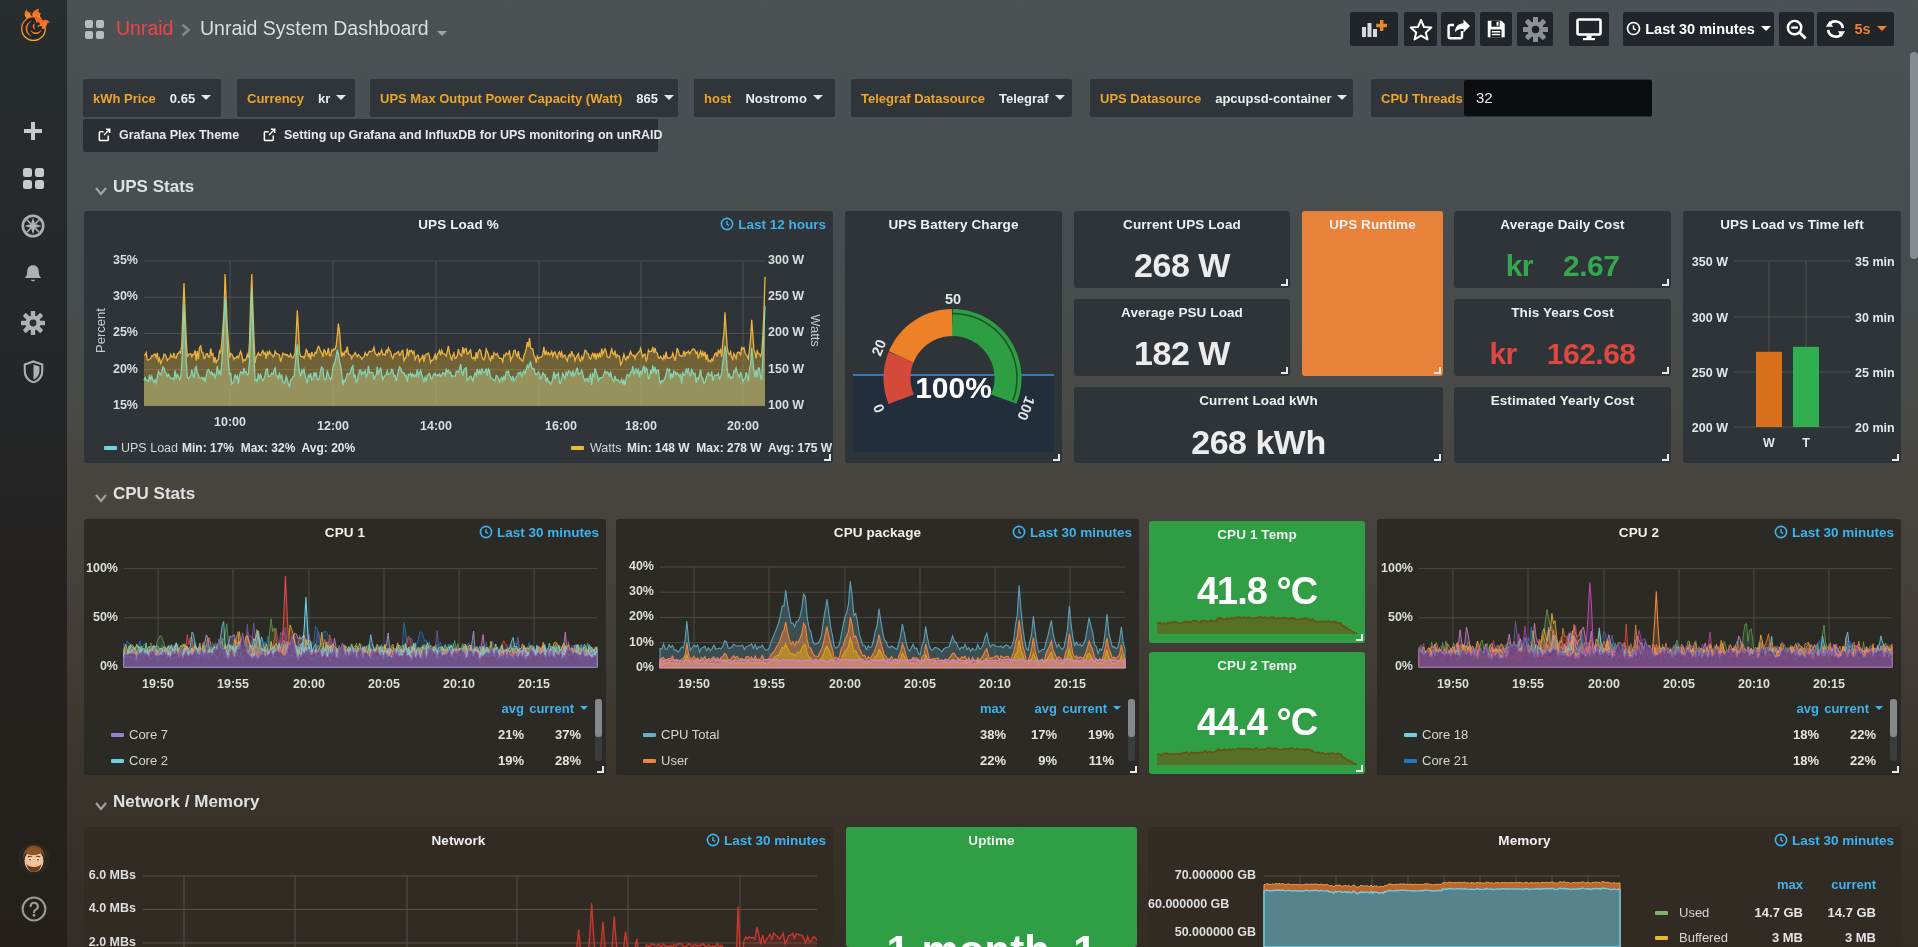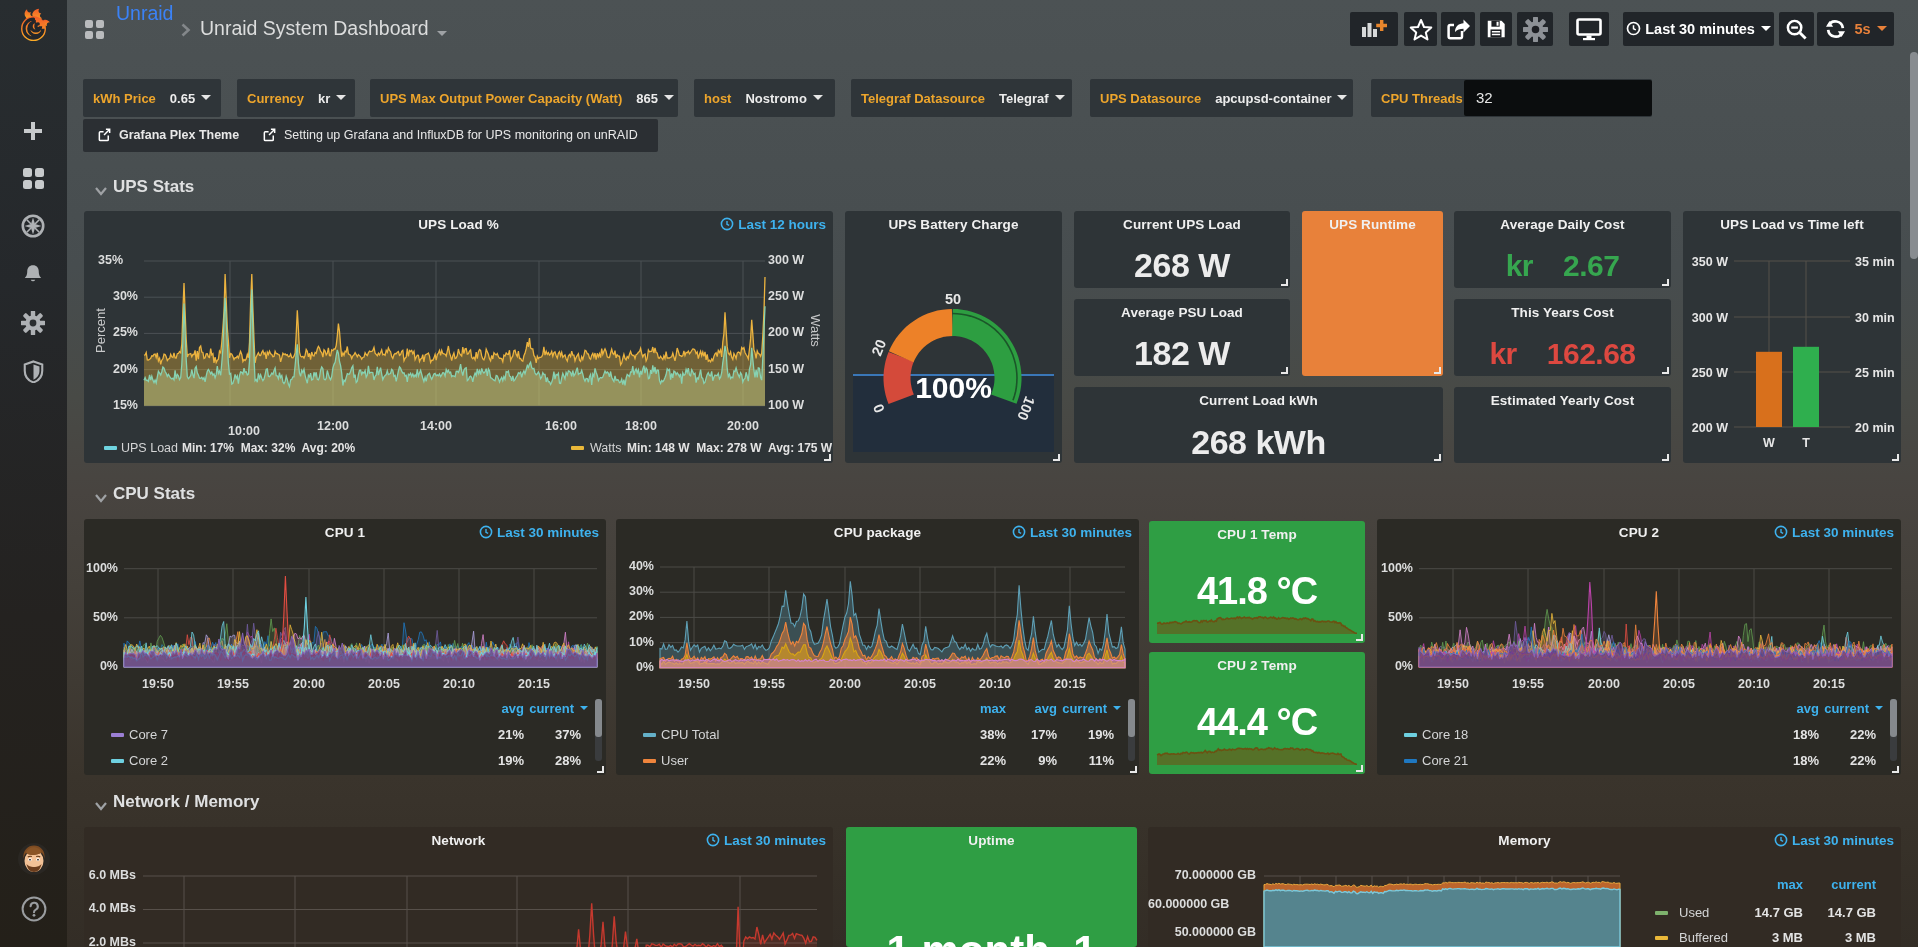--- a/index.html
+++ b/index.html
@@ -95,21 +95,21 @@
 <circle cx="13" cy="19.3" r="1.4" fill="#9a9da0"></circle>
     </svg></div>
 <div style="position:absolute;left:85px;top:20px"><svg width="19" height="19" viewBox="0 0 19 19">
       <g fill="#b9bbbd">
 <rect x="0" y="0" width="8.0" height="8.0" rx="2"></rect>
         <rect x="11.0" y="0" width="8.0" height="8.0" rx="2"></rect>
 <rect x="0" y="11.0" width="8.0" height="8.0" rx="2"></rect>
         <rect x="11.0" y="11.0" width="8.0" height="8.0" rx="2"></rect>
       </g>
     </svg></div>
-<div style="position:absolute;left:116px;top:2px;font-size:19.5px;color:#3b82f6">Unraid</div>
+<div style="position:absolute;left:116px;top:17px;font-size:19.5px;color:#ef4444">Unraid</div>
 <div style="position:absolute;left:180px;top:21px"><svg width="11" height="14" viewBox="0 0 10 14" style="vertical-align:-2px">
       <path d="M2 1.5 L8 7 L2 12.5" stroke="#83878a" stroke-width="2.6" fill="none"></path>
     </svg></div>
 <div style="position:absolute;left:200px;top:17px;font-size:19.5px;color:#dcdddd">Unraid System Dashboard</div>
 <div style="position:absolute;left:431px;top:24px"><span style="display:inline-block;vertical-align:2px;margin-left:6px;width:0;height:0;border-left:5px solid transparent;border-right:5px solid transparent;border-top:5px solid #9fa2a5"></span></div>
 <div class="btn" style="left:1350px;top:12px;width:48px;height:34px">
     <svg width="26" height="22" viewBox="0 0 26 22">
 <g fill="#d7d9da">
         <rect x="1" y="9" width="4" height="10"></rect>
         <rect x="6.5" y="5" width="4" height="14"></rect>
@@ -204,21 +204,21 @@
       </g>
     </svg></div>
 <div style="position:absolute;left:119px;top:128px;font-size:12.5px;font-weight:700;color:#e8e8e8">Grafana Plex Theme</div>
 <div style="position:absolute;left:262px;top:127px"><svg width="15" height="15" viewBox="0 0 16 16">
       <g stroke="#fff" stroke-width="1.6" fill="none">
 <path d="M12 9 V13.5 a1 1 0 0 1 -1 1 H3.5 a1 1 0 0 1 -1 -1 V6 a1 1 0 0 1 1 -1 H7"></path>
 <path d="M9.5 2.5 H13.5 V6.5"></path>
         <path d="M13 3 L7.5 8.5"></path>
       </g>
     </svg></div>
-<div style="position:absolute;left:284px;top:128px;font-size:12.5px;font-weight:400;color:#e8e8e8">Setting up Grafana and InfluxDB for UPS monitoring on unRAID</div>
+<div style="position:absolute;left:284px;top:128px;font-size:12.5px;font-weight:700;color:#e8e8e8">Setting up Grafana and InfluxDB for UPS monitoring on unRAID</div>
 <div style="position:absolute;left:94px;top:183px"><svg width="14" height="12" viewBox="0 0 14 10" style="vertical-align:0px">
       <path d="M2 2 L7 8 L12 2" stroke="#9fa2a5" stroke-width="2.2" fill="none"></path>
     </svg></div>
 <div class="sect" style="left:113px;top:177px">UPS Stats</div>
 <div style="position:absolute;left:94px;top:490px"><svg width="14" height="12" viewBox="0 0 14 10" style="vertical-align:0px">
       <path d="M2 2 L7 8 L12 2" stroke="#9fa2a5" stroke-width="2.2" fill="none"></path>
     </svg></div>
 <div class="sect" style="left:113px;top:484px">CPU Stats</div>
 <div style="position:absolute;left:94px;top:798px"><svg width="14" height="12" viewBox="0 0 14 10" style="vertical-align:0px">
       <path d="M2 2 L7 8 L12 2" stroke="#9fa2a5" stroke-width="2.2" fill="none"></path>
@@ -240,27 +240,27 @@
       <line x1="249" y1="50" x2="249" y2="194.8" stroke="#4b5154" stroke-width="1"></line>
       <line x1="352" y1="50" x2="352" y2="194.8" stroke="#4b5154" stroke-width="1"></line>
       <line x1="455" y1="50" x2="455" y2="194.8" stroke="#4b5154" stroke-width="1"></line>
       <line x1="557" y1="50" x2="557" y2="194.8" stroke="#4b5154" stroke-width="1"></line>
       <line x1="659" y1="50" x2="659" y2="194.8" stroke="#4b5154" stroke-width="1"></line>
 <path d="M60.0 144.2 L61.1 143.9 L62.2 141.5 L63.3 148.9 L64.4 149.1 L65.6 148.2 L66.7 147.3 L67.8 144.8 L68.9 145.2 L70.0 143.3 L71.1 143.0 L72.2 146.5 L73.3 141.9 L74.4 149.9 L75.6 147.2 L76.7 153.3 L77.8 149.2 L78.9 147.8 L80.0 143.1 L81.1 143.6 L82.2 145.7 L83.3 149.5 L84.4 148.0 L85.6 147.6 L86.7 143.3 L87.8 145.9 L88.9 146.5 L90.0 142.0 L91.1 146.9 L92.2 147.0 L93.3 142.7 L94.4 142.5 L95.5 140.6 L96.7 141.9 L97.8 133.0 L98.9 99.2 L100.0 72.0 L101.1 100.2 L102.2 128.0 L103.3 145.9 L104.4 143.5 L105.5 143.0 L106.7 142.5 L107.8 145.8 L108.9 143.5 L110.0 143.5 L111.1 139.3 L112.2 149.6 L113.3 140.2 L114.4 148.1 L115.5 136.5 L116.7 135.0 L117.8 141.0 L118.9 141.5 L120.0 147.5 L121.1 146.9 L122.2 142.9 L123.3 142.7 L124.4 145.8 L125.5 146.4 L126.7 137.6 L127.8 143.8 L128.9 142.7 L130.0 151.8 L131.1 146.1 L132.2 151.5 L133.3 149.4 L134.4 148.1 L135.5 140.0 L136.7 141.8 L137.8 131.0 L138.9 116.7 L140.0 100.7 L141.1 63.0 L142.2 88.8 L143.3 116.5 L144.4 130.3 L145.5 146.9 L146.7 142.5 L147.8 143.1 L148.9 145.5 L150.0 148.5 L151.1 146.6 L152.2 146.7 L153.3 145.2 L154.4 146.9 L155.5 143.5 L156.6 140.4 L157.8 143.6 L158.9 150.6 L160.0 148.6 L161.1 149.6 L162.2 147.9 L163.3 143.4 L164.4 146.7 L165.5 131.3 L166.6 91.7 L167.8 63.0 L168.9 97.4 L170.0 128.1 L171.1 152.0 L172.2 146.1 L173.3 143.8 L174.4 141.7 L175.5 144.3 L176.6 144.5 L177.8 141.3 L178.9 139.6 L180.0 143.2 L181.1 141.8 L182.2 147.9 L183.3 141.1 L184.4 143.4 L185.5 140.1 L186.6 142.8 L187.8 143.5 L188.9 145.7 L190.0 145.5 L191.1 140.3 L192.2 142.6 L193.3 142.7 L194.4 143.6 L195.5 144.0 L196.6 150.8 L197.8 146.6 L198.9 142.2 L200.0 143.6 L201.1 142.8 L202.2 144.2 L203.3 143.7 L204.4 145.7 L205.5 145.5 L206.6 143.0 L207.8 146.7 L208.9 146.9 L210.0 145.1 L211.1 142.0 L212.2 123.8 L213.3 99.4 L214.4 117.8 L215.5 141.1 L216.6 145.2 L217.7 146.0 L218.9 145.3 L220.0 147.1 L221.1 144.2 L222.2 138.5 L223.3 140.3 L224.4 145.8 L225.5 142.3 L226.6 148.6 L227.7 141.0 L228.9 144.8 L230.0 145.0 L231.1 141.4 L232.2 142.4 L233.3 138.0 L234.4 135.3 L235.5 137.0 L236.6 140.4 L237.7 141.5 L238.9 146.2 L240.0 138.8 L241.1 140.0 L242.2 143.9 L243.3 142.3 L244.4 136.8 L245.5 144.6 L246.6 144.8 L247.7 138.9 L248.9 139.7 L250.0 138.0 L251.1 138.0 L252.2 134.5 L253.3 125.1 L254.4 112.5 L255.5 120.3 L256.6 134.6 L257.7 145.8 L258.9 141.8 L260.0 144.3 L261.1 140.3 L262.2 140.9 L263.3 135.5 L264.4 142.9 L265.5 143.6 L266.6 144.2 L267.7 147.6 L268.9 144.8 L270.0 143.8 L271.1 141.6 L272.2 143.5 L273.3 145.7 L274.4 143.5 L275.5 144.6 L276.6 145.8 L277.7 148.1 L278.8 146.5 L280.0 146.1 L281.1 141.7 L282.2 143.6 L283.3 144.6 L284.4 141.9 L285.5 140.1 L286.6 140.6 L287.7 140.4 L288.8 139.5 L290.0 136.4 L291.1 142.1 L292.2 143.4 L293.3 144.7 L294.4 142.1 L295.5 143.9 L296.6 141.6 L297.7 138.9 L298.8 143.8 L300.0 143.2 L301.1 144.3 L302.2 139.3 L303.3 141.3 L304.4 136.8 L305.5 139.4 L306.6 140.7 L307.7 145.6 L308.8 147.4 L310.0 143.7 L311.1 142.5 L312.2 142.7 L313.3 141.2 L314.4 140.5 L315.5 144.4 L316.6 143.6 L317.7 140.3 L318.8 139.3 L320.0 149.7 L321.1 147.2 L322.2 146.1 L323.3 137.7 L324.4 145.5 L325.5 139.5 L326.6 140.5 L327.7 139.4 L328.8 142.6 L330.0 140.4 L331.1 148.7 L332.2 146.3 L333.3 144.2 L334.4 144.4 L335.5 150.6 L336.6 148.0 L337.7 147.5 L338.8 143.7 L339.9 150.9 L341.1 144.2 L342.2 143.3 L343.3 143.0 L344.4 142.1 L345.5 145.1 L346.6 151.5 L347.7 149.2 L348.8 149.4 L349.9 147.1 L351.1 143.4 L352.2 149.0 L353.3 143.6 L354.4 142.0 L355.5 139.4 L356.6 144.3 L357.7 139.4 L358.8 142.5 L359.9 142.8 L361.1 143.2 L362.2 145.0 L363.3 140.2 L364.4 135.0 L365.5 141.9 L366.6 145.1 L367.7 149.6 L368.8 144.7 L369.9 141.9 L371.1 147.5 L372.2 147.0 L373.3 144.5 L374.4 138.0 L375.5 142.3 L376.6 143.8 L377.7 145.0 L378.8 136.2 L379.9 142.7 L381.1 137.8 L382.2 137.5 L383.3 143.1 L384.4 142.8 L385.5 140.2 L386.6 138.9 L387.7 146.5 L388.8 147.8 L389.9 146.2 L391.1 148.8 L392.2 141.0 L393.3 147.6 L394.4 140.9 L395.5 138.6 L396.6 139.4 L397.7 144.9 L398.8 147.9 L399.9 148.8 L401.1 145.6 L402.2 138.1 L403.3 140.7 L404.4 143.2 L405.5 147.8 L406.6 149.9 L407.7 144.4 L408.8 148.0 L409.9 141.7 L411.0 143.0 L412.2 143.9 L413.3 142.6 L414.4 145.6 L415.5 147.3 L416.6 147.1 L417.7 147.7 L418.8 150.7 L419.9 144.1 L421.0 145.0 L422.2 142.0 L423.3 143.1 L424.4 143.4 L425.5 139.2 L426.6 149.4 L427.7 146.8 L428.8 144.9 L429.9 139.6 L431.0 139.1 L432.2 143.6 L433.3 145.6 L434.4 140.2 L435.5 147.5 L436.6 147.4 L437.7 149.6 L438.8 150.3 L439.9 144.8 L441.0 142.3 L442.2 137.7 L443.3 131.2 L444.4 135.9 L445.5 127.0 L446.6 136.9 L447.7 137.8 L448.8 137.8 L449.9 144.4 L451.0 146.1 L452.2 151.8 L453.3 145.2 L454.4 147.5 L455.5 146.3 L456.6 146.3 L457.7 145.7 L458.8 143.2 L459.9 135.9 L461.0 144.1 L462.2 140.3 L463.3 143.4 L464.4 141.7 L465.5 144.1 L466.6 142.9 L467.7 140.4 L468.8 145.3 L469.9 141.7 L471.0 140.9 L472.1 144.4 L473.3 147.0 L474.4 142.3 L475.5 140.8 L476.6 144.9 L477.7 141.3 L478.8 146.3 L479.9 145.0 L481.0 143.9 L482.1 147.7 L483.3 150.0 L484.4 144.9 L485.5 143.4 L486.6 145.6 L487.7 140.1 L488.8 144.1 L489.9 144.2 L491.0 149.9 L492.1 146.6 L493.3 144.4 L494.4 142.7 L495.5 149.1 L496.6 150.4 L497.7 145.7 L498.8 148.4 L499.9 144.3 L501.0 139.3 L502.1 140.0 L503.3 142.7 L504.4 143.1 L505.5 147.2 L506.6 148.2 L507.7 144.2 L508.8 142.3 L509.9 146.1 L511.0 142.0 L512.1 148.7 L513.3 142.3 L514.4 145.7 L515.5 142.7 L516.6 146.7 L517.7 137.7 L518.8 143.3 L519.9 140.2 L521.0 137.8 L522.1 140.5 L523.3 145.8 L524.4 146.5 L525.5 146.6 L526.6 142.0 L527.7 138.2 L528.8 142.3 L529.9 143.4 L531.0 139.7 L532.1 146.8 L533.2 143.8 L534.4 145.1 L535.5 145.1 L536.6 153.8 L537.7 152.1 L538.8 147.3 L539.9 143.3 L541.0 147.4 L542.1 148.8 L543.2 145.5 L544.4 147.0 L545.5 143.2 L546.6 140.4 L547.7 143.6 L548.8 144.6 L549.9 144.3 L551.0 147.5 L552.1 143.6 L553.2 143.1 L554.4 141.3 L555.5 140.6 L556.6 137.2 L557.7 142.5 L558.8 145.9 L559.9 143.6 L561.0 143.0 L562.1 150.0 L563.2 147.4 L564.4 139.0 L565.5 140.8 L566.6 140.4 L567.7 140.3 L568.8 136.0 L569.9 142.0 L571.0 136.8 L572.1 141.5 L573.2 141.9 L574.4 146.9 L575.5 147.3 L576.6 145.2 L577.7 147.0 L578.8 148.6 L579.9 144.8 L581.0 147.6 L582.1 140.5 L583.2 147.0 L584.4 146.9 L585.5 147.0 L586.6 146.3 L587.7 145.7 L588.8 142.0 L589.9 146.0 L591.0 149.9 L592.1 144.3 L593.2 137.0 L594.3 140.2 L595.5 144.4 L596.6 144.6 L597.7 145.4 L598.8 144.7 L599.9 140.0 L601.0 144.5 L602.1 141.4 L603.2 141.8 L604.3 140.1 L605.5 142.8 L606.6 141.5 L607.7 139.5 L608.8 137.9 L609.9 138.2 L611.0 139.1 L612.1 142.6 L613.2 140.9 L614.3 147.6 L615.5 143.3 L616.6 140.3 L617.7 144.7 L618.8 141.0 L619.9 145.3 L621.0 140.8 L622.1 148.9 L623.2 143.3 L624.3 150.2 L625.5 149.2 L626.6 150.9 L627.7 148.0 L628.8 149.7 L629.9 145.4 L631.0 142.8 L632.1 141.7 L633.2 145.6 L634.3 139.4 L635.5 141.5 L636.6 138.8 L637.7 145.9 L638.8 131.1 L639.9 122.8 L641.0 101.3 L642.1 119.2 L643.2 135.9 L644.3 142.3 L645.5 143.7 L646.6 140.8 L647.7 146.4 L648.8 148.5 L649.9 142.5 L651.0 144.6 L652.1 147.5 L653.2 142.0 L654.3 141.1 L655.4 141.5 L656.6 143.7 L657.7 136.6 L658.8 137.9 L659.9 136.7 L661.0 141.5 L662.1 143.5 L663.2 145.2 L664.3 147.7 L665.4 138.5 L666.6 127.9 L667.7 108.8 L668.8 123.0 L669.9 138.7 L671.0 141.6 L672.1 147.3 L673.2 139.9 L674.3 142.5 L675.4 142.9 L676.6 145.3 L677.7 142.0 L678.8 125.2 L679.9 102.4 L681.0 66.0 L681.0 194.8 L60.0 194.8 Z" fill="#eab839" fill-opacity="0.35" stroke="none"></path>
 <path d="M60.0 169.2 L61.1 166.6 L62.2 169.5 L63.3 169.2 L64.4 170.4 L65.6 163.9 L66.7 169.0 L67.8 165.1 L68.9 169.1 L70.0 171.6 L71.1 169.0 L72.2 172.0 L73.3 165.8 L74.4 160.3 L75.6 162.2 L76.7 164.0 L77.8 160.7 L78.9 156.0 L80.0 157.1 L81.1 160.5 L82.2 162.2 L83.3 165.4 L84.4 163.4 L85.6 165.4 L86.7 167.1 L87.8 168.0 L88.9 167.2 L90.0 168.9 L91.1 159.3 L92.2 167.6 L93.3 163.4 L94.4 164.7 L95.5 168.6 L96.7 166.5 L97.8 153.6 L98.9 130.0 L100.0 92.5 L101.1 121.2 L102.2 148.6 L103.3 165.5 L104.4 167.7 L105.5 166.4 L106.7 164.5 L107.8 158.6 L108.9 163.6 L110.0 167.1 L111.1 157.1 L112.2 155.4 L113.3 161.8 L114.4 163.9 L115.5 167.1 L116.7 167.3 L117.8 166.3 L118.9 168.4 L120.0 166.6 L121.1 170.8 L122.2 164.9 L123.3 160.3 L124.4 158.4 L125.5 160.2 L126.7 162.9 L127.8 161.1 L128.9 164.2 L130.0 162.9 L131.1 166.8 L132.2 163.4 L133.3 155.0 L134.4 162.5 L135.5 160.1 L136.7 164.3 L137.8 151.7 L138.9 137.3 L140.0 108.1 L141.1 86.7 L142.2 107.8 L143.3 133.5 L144.4 152.0 L145.5 163.1 L146.7 162.4 L147.8 173.1 L148.9 172.4 L150.0 168.7 L151.1 163.4 L152.2 167.2 L153.3 165.0 L154.4 172.6 L155.5 164.6 L156.6 160.8 L157.8 161.3 L158.9 163.0 L160.0 157.1 L161.1 161.4 L162.2 160.8 L163.3 164.0 L164.4 163.1 L165.5 150.1 L166.6 114.9 L167.8 78.6 L168.9 118.7 L170.0 146.4 L171.1 169.7 L172.2 168.4 L173.3 171.2 L174.4 162.3 L175.5 167.1 L176.6 163.8 L177.8 167.3 L178.9 169.7 L180.0 167.9 L181.1 163.6 L182.2 158.2 L183.3 157.9 L184.4 165.2 L185.5 165.7 L186.6 164.4 L187.8 162.1 L188.9 163.3 L190.0 159.8 L191.1 157.0 L192.2 164.7 L193.3 164.9 L194.4 167.7 L195.5 161.7 L196.6 166.6 L197.8 164.6 L198.9 170.9 L200.0 172.5 L201.1 170.7 L202.2 165.2 L203.3 168.5 L204.4 173.2 L205.5 175.5 L206.6 169.0 L207.8 168.2 L208.9 165.8 L210.0 165.8 L211.1 154.7 L212.2 142.9 L213.3 133.4 L214.4 152.1 L215.5 162.1 L216.6 165.4 L217.7 159.2 L218.9 161.5 L220.0 158.3 L221.1 164.3 L222.2 168.6 L223.3 172.2 L224.4 164.2 L225.5 165.8 L226.6 162.2 L227.7 169.0 L228.9 168.4 L230.0 161.3 L231.1 164.8 L232.2 161.3 L233.3 168.4 L234.4 168.9 L235.5 166.0 L236.6 159.2 L237.7 155.9 L238.9 157.7 L240.0 167.9 L241.1 168.9 L242.2 167.4 L243.3 159.5 L244.4 163.4 L245.5 166.9 L246.6 168.7 L247.7 165.5 L248.9 156.9 L250.0 153.3 L251.1 151.4 L252.2 144.7 L253.3 138.9 L254.4 142.4 L255.5 150.5 L256.6 154.7 L257.7 162.2 L258.9 174.5 L260.0 169.2 L261.1 170.4 L262.2 166.4 L263.3 162.7 L264.4 163.1 L265.5 163.1 L266.6 160.4 L267.7 156.7 L268.9 154.7 L270.0 166.8 L271.1 163.6 L272.2 171.5 L273.3 170.2 L274.4 163.6 L275.5 159.4 L276.6 159.1 L277.7 163.4 L278.8 161.1 L280.0 162.2 L281.1 159.6 L282.2 166.2 L283.3 164.0 L284.4 154.9 L285.5 162.2 L286.6 161.4 L287.7 161.4 L288.8 161.6 L290.0 169.0 L291.1 165.3 L292.2 164.0 L293.3 155.8 L294.4 164.2 L295.5 160.0 L296.6 156.6 L297.7 163.1 L298.8 168.6 L300.0 165.9 L301.1 164.5 L302.2 163.6 L303.3 159.6 L304.4 163.6 L305.5 163.0 L306.6 162.3 L307.7 158.4 L308.8 159.6 L310.0 165.3 L311.1 164.5 L312.2 170.3 L313.3 165.3 L314.4 160.0 L315.5 155.9 L316.6 157.2 L317.7 160.2 L318.8 162.1 L320.0 161.8 L321.1 165.0 L322.2 164.3 L323.3 170.8 L324.4 163.2 L325.5 164.0 L326.6 162.2 L327.7 165.4 L328.8 162.9 L330.0 165.9 L331.1 164.0 L332.2 165.5 L333.3 158.4 L334.4 165.0 L335.5 161.9 L336.6 159.3 L337.7 163.2 L338.8 167.3 L339.9 170.5 L341.1 166.3 L342.2 170.4 L343.3 164.6 L344.4 163.3 L345.5 162.4 L346.6 166.1 L347.7 168.2 L348.8 165.8 L349.9 163.0 L351.1 162.4 L352.2 164.8 L353.3 163.9 L354.4 164.7 L355.5 162.9 L356.6 165.6 L357.7 163.9 L358.8 161.7 L359.9 161.8 L361.1 165.0 L362.2 158.6 L363.3 161.1 L364.4 159.3 L365.5 162.0 L366.6 161.1 L367.7 165.6 L368.8 164.7 L369.9 165.0 L371.1 165.7 L372.2 160.4 L373.3 160.2 L374.4 161.5 L375.5 158.5 L376.6 153.1 L377.7 160.1 L378.8 164.5 L379.9 159.3 L381.1 157.2 L382.2 156.7 L383.3 169.7 L384.4 168.7 L385.5 166.0 L386.6 165.1 L387.7 166.6 L388.8 170.9 L389.9 165.4 L391.1 162.0 L392.2 164.5 L393.3 157.8 L394.4 162.7 L395.5 159.7 L396.6 163.7 L397.7 157.4 L398.8 160.7 L399.9 162.0 L401.1 160.7 L402.2 157.6 L403.3 165.0 L404.4 157.9 L405.5 159.7 L406.6 166.7 L407.7 167.2 L408.8 168.2 L409.9 169.1 L411.0 169.8 L412.2 164.4 L413.3 164.9 L414.4 167.6 L415.5 171.0 L416.6 168.2 L417.7 166.3 L418.8 169.7 L419.9 165.6 L421.0 168.2 L422.2 160.6 L423.3 161.2 L424.4 160.1 L425.5 165.1 L426.6 165.6 L427.7 169.8 L428.8 164.9 L429.9 169.8 L431.0 168.6 L432.2 166.0 L433.3 164.7 L434.4 161.7 L435.5 162.5 L436.6 161.2 L437.7 166.4 L438.8 162.2 L439.9 159.9 L441.0 162.7 L442.2 158.5 L443.3 154.4 L444.4 156.4 L445.5 153.1 L446.6 151.2 L447.7 156.6 L448.8 157.8 L449.9 157.3 L451.0 162.0 L452.2 163.7 L453.3 162.8 L454.4 160.9 L455.5 163.1 L456.6 167.7 L457.7 166.1 L458.8 161.7 L459.9 163.5 L461.0 163.4 L462.2 171.0 L463.3 166.3 L464.4 170.8 L465.5 170.7 L466.6 173.4 L467.7 171.3 L468.8 167.6 L469.9 160.6 L471.0 168.1 L472.1 163.5 L473.3 164.1 L474.4 162.3 L475.5 172.2 L476.6 172.4 L477.7 167.0 L478.8 162.4 L479.9 165.0 L481.0 167.9 L482.1 161.5 L483.3 164.1 L484.4 159.9 L485.5 160.4 L486.6 161.6 L487.7 165.3 L488.8 159.5 L489.9 164.8 L491.0 163.1 L492.1 160.0 L493.3 156.6 L494.4 163.4 L495.5 162.3 L496.6 162.3 L497.7 159.4 L498.8 163.2 L499.9 167.8 L501.0 170.1 L502.1 167.5 L503.3 167.6 L504.4 171.2 L505.5 165.7 L506.6 163.4 L507.7 173.9 L508.8 163.1 L509.9 165.3 L511.0 157.4 L512.1 161.3 L513.3 164.4 L514.4 169.5 L515.5 167.4 L516.6 166.5 L517.7 167.0 L518.8 166.1 L519.9 163.1 L521.0 160.0 L522.1 162.1 L523.3 161.0 L524.4 162.2 L525.5 165.9 L526.6 160.5 L527.7 166.2 L528.8 168.6 L529.9 170.4 L531.0 164.8 L532.1 169.2 L533.2 168.8 L534.4 169.1 L535.5 171.7 L536.6 171.1 L537.7 168.1 L538.8 173.7 L539.9 168.7 L541.0 174.3 L542.1 167.2 L543.2 163.4 L544.4 164.5 L545.5 165.5 L546.6 161.0 L547.7 161.0 L548.8 155.0 L549.9 164.0 L551.0 159.9 L552.1 158.0 L553.2 161.8 L554.4 158.7 L555.5 166.3 L556.6 159.8 L557.7 163.6 L558.8 157.9 L559.9 154.7 L561.0 162.2 L562.1 157.0 L563.2 158.7 L564.4 167.7 L565.5 167.0 L566.6 159.2 L567.7 162.9 L568.8 154.3 L569.9 161.4 L571.0 156.0 L572.1 162.9 L573.2 159.0 L574.4 159.2 L575.5 169.6 L576.6 172.5 L577.7 169.5 L578.8 170.7 L579.9 169.1 L581.0 166.5 L582.1 163.6 L583.2 157.8 L584.4 159.4 L585.5 158.3 L586.6 168.6 L587.7 162.4 L588.8 166.9 L589.9 160.1 L591.0 160.7 L592.1 163.7 L593.2 161.7 L594.3 163.4 L595.5 165.6 L596.6 162.8 L597.7 172.7 L598.8 161.8 L599.9 164.3 L601.0 163.6 L602.1 158.4 L603.2 161.5 L604.3 157.1 L605.5 163.8 L606.6 164.7 L607.7 158.7 L608.8 160.8 L609.9 163.4 L611.0 162.4 L612.1 171.6 L613.2 166.9 L614.3 168.0 L615.5 163.6 L616.6 158.6 L617.7 166.6 L618.8 167.4 L619.9 172.4 L621.0 171.2 L622.1 167.1 L623.2 163.6 L624.3 161.7 L625.5 164.4 L626.6 164.9 L627.7 160.4 L628.8 169.7 L629.9 166.3 L631.0 164.0 L632.1 164.5 L633.2 164.5 L634.3 162.4 L635.5 167.8 L636.6 166.2 L637.7 161.7 L638.8 151.7 L639.9 144.5 L641.0 134.9 L642.1 140.5 L643.2 157.7 L644.3 165.5 L645.5 163.1 L646.6 167.5 L647.7 166.1 L648.8 166.7 L649.9 160.0 L651.0 160.5 L652.1 156.8 L653.2 160.9 L654.3 163.9 L655.4 166.1 L656.6 161.7 L657.7 163.7 L658.8 171.0 L659.9 168.3 L661.0 167.5 L662.1 161.3 L663.2 165.2 L664.3 170.2 L665.4 158.4 L666.6 153.7 L667.7 136.8 L668.8 148.3 L669.9 159.2 L671.0 166.4 L672.1 158.8 L673.2 166.5 L674.3 156.9 L675.4 157.2 L676.6 166.5 L677.7 169.1 L678.8 147.1 L679.9 121.4 L681.0 95.3 L681.0 194.8 L60.0 194.8 Z" fill="#c8d68f" fill-opacity="0.42" stroke="none"></path>
 <path d="M60.0 144.2 L61.1 143.9 L62.2 141.5 L63.3 148.9 L64.4 149.1 L65.6 148.2 L66.7 147.3 L67.8 144.8 L68.9 145.2 L70.0 143.3 L71.1 143.0 L72.2 146.5 L73.3 141.9 L74.4 149.9 L75.6 147.2 L76.7 153.3 L77.8 149.2 L78.9 147.8 L80.0 143.1 L81.1 143.6 L82.2 145.7 L83.3 149.5 L84.4 148.0 L85.6 147.6 L86.7 143.3 L87.8 145.9 L88.9 146.5 L90.0 142.0 L91.1 146.9 L92.2 147.0 L93.3 142.7 L94.4 142.5 L95.5 140.6 L96.7 141.9 L97.8 133.0 L98.9 99.2 L100.0 72.0 L101.1 100.2 L102.2 128.0 L103.3 145.9 L104.4 143.5 L105.5 143.0 L106.7 142.5 L107.8 145.8 L108.9 143.5 L110.0 143.5 L111.1 139.3 L112.2 149.6 L113.3 140.2 L114.4 148.1 L115.5 136.5 L116.7 135.0 L117.8 141.0 L118.9 141.5 L120.0 147.5 L121.1 146.9 L122.2 142.9 L123.3 142.7 L124.4 145.8 L125.5 146.4 L126.7 137.6 L127.8 143.8 L128.9 142.7 L130.0 151.8 L131.1 146.1 L132.2 151.5 L133.3 149.4 L134.4 148.1 L135.5 140.0 L136.7 141.8 L137.8 131.0 L138.9 116.7 L140.0 100.7 L141.1 63.0 L142.2 88.8 L143.3 116.5 L144.4 130.3 L145.5 146.9 L146.7 142.5 L147.8 143.1 L148.9 145.5 L150.0 148.5 L151.1 146.6 L152.2 146.7 L153.3 145.2 L154.4 146.9 L155.5 143.5 L156.6 140.4 L157.8 143.6 L158.9 150.6 L160.0 148.6 L161.1 149.6 L162.2 147.9 L163.3 143.4 L164.4 146.7 L165.5 131.3 L166.6 91.7 L167.8 63.0 L168.9 97.4 L170.0 128.1 L171.1 152.0 L172.2 146.1 L173.3 143.8 L174.4 141.7 L175.5 144.3 L176.6 144.5 L177.8 141.3 L178.9 139.6 L180.0 143.2 L181.1 141.8 L182.2 147.9 L183.3 141.1 L184.4 143.4 L185.5 140.1 L186.6 142.8 L187.8 143.5 L188.9 145.7 L190.0 145.5 L191.1 140.3 L192.2 142.6 L193.3 142.7 L194.4 143.6 L195.5 144.0 L196.6 150.8 L197.8 146.6 L198.9 142.2 L200.0 143.6 L201.1 142.8 L202.2 144.2 L203.3 143.7 L204.4 145.7 L205.5 145.5 L206.6 143.0 L207.8 146.7 L208.9 146.9 L210.0 145.1 L211.1 142.0 L212.2 123.8 L213.3 99.4 L214.4 117.8 L215.5 141.1 L216.6 145.2 L217.7 146.0 L218.9 145.3 L220.0 147.1 L221.1 144.2 L222.2 138.5 L223.3 140.3 L224.4 145.8 L225.5 142.3 L226.6 148.6 L227.7 141.0 L228.9 144.8 L230.0 145.0 L231.1 141.4 L232.2 142.4 L233.3 138.0 L234.4 135.3 L235.5 137.0 L236.6 140.4 L237.7 141.5 L238.9 146.2 L240.0 138.8 L241.1 140.0 L242.2 143.9 L243.3 142.3 L244.4 136.8 L245.5 144.6 L246.6 144.8 L247.7 138.9 L248.9 139.7 L250.0 138.0 L251.1 138.0 L252.2 134.5 L253.3 125.1 L254.4 112.5 L255.5 120.3 L256.6 134.6 L257.7 145.8 L258.9 141.8 L260.0 144.3 L261.1 140.3 L262.2 140.9 L263.3 135.5 L264.4 142.9 L265.5 143.6 L266.6 144.2 L267.7 147.6 L268.9 144.8 L270.0 143.8 L271.1 141.6 L272.2 143.5 L273.3 145.7 L274.4 143.5 L275.5 144.6 L276.6 145.8 L277.7 148.1 L278.8 146.5 L280.0 146.1 L281.1 141.7 L282.2 143.6 L283.3 144.6 L284.4 141.9 L285.5 140.1 L286.6 140.6 L287.7 140.4 L288.8 139.5 L290.0 136.4 L291.1 142.1 L292.2 143.4 L293.3 144.7 L294.4 142.1 L295.5 143.9 L296.6 141.6 L297.7 138.9 L298.8 143.8 L300.0 143.2 L301.1 144.3 L302.2 139.3 L303.3 141.3 L304.4 136.8 L305.5 139.4 L306.6 140.7 L307.7 145.6 L308.8 147.4 L310.0 143.7 L311.1 142.5 L312.2 142.7 L313.3 141.2 L314.4 140.5 L315.5 144.4 L316.6 143.6 L317.7 140.3 L318.8 139.3 L320.0 149.7 L321.1 147.2 L322.2 146.1 L323.3 137.7 L324.4 145.5 L325.5 139.5 L326.6 140.5 L327.7 139.4 L328.8 142.6 L330.0 140.4 L331.1 148.7 L332.2 146.3 L333.3 144.2 L334.4 144.4 L335.5 150.6 L336.6 148.0 L337.7 147.5 L338.8 143.7 L339.9 150.9 L341.1 144.2 L342.2 143.3 L343.3 143.0 L344.4 142.1 L345.5 145.1 L346.6 151.5 L347.7 149.2 L348.8 149.4 L349.9 147.1 L351.1 143.4 L352.2 149.0 L353.3 143.6 L354.4 142.0 L355.5 139.4 L356.6 144.3 L357.7 139.4 L358.8 142.5 L359.9 142.8 L361.1 143.2 L362.2 145.0 L363.3 140.2 L364.4 135.0 L365.5 141.9 L366.6 145.1 L367.7 149.6 L368.8 144.7 L369.9 141.9 L371.1 147.5 L372.2 147.0 L373.3 144.5 L374.4 138.0 L375.5 142.3 L376.6 143.8 L377.7 145.0 L378.8 136.2 L379.9 142.7 L381.1 137.8 L382.2 137.5 L383.3 143.1 L384.4 142.8 L385.5 140.2 L386.6 138.9 L387.7 146.5 L388.8 147.8 L389.9 146.2 L391.1 148.8 L392.2 141.0 L393.3 147.6 L394.4 140.9 L395.5 138.6 L396.6 139.4 L397.7 144.9 L398.8 147.9 L399.9 148.8 L401.1 145.6 L402.2 138.1 L403.3 140.7 L404.4 143.2 L405.5 147.8 L406.6 149.9 L407.7 144.4 L408.8 148.0 L409.9 141.7 L411.0 143.0 L412.2 143.9 L413.3 142.6 L414.4 145.6 L415.5 147.3 L416.6 147.1 L417.7 147.7 L418.8 150.7 L419.9 144.1 L421.0 145.0 L422.2 142.0 L423.3 143.1 L424.4 143.4 L425.5 139.2 L426.6 149.4 L427.7 146.8 L428.8 144.9 L429.9 139.6 L431.0 139.1 L432.2 143.6 L433.3 145.6 L434.4 140.2 L435.5 147.5 L436.6 147.4 L437.7 149.6 L438.8 150.3 L439.9 144.8 L441.0 142.3 L442.2 137.7 L443.3 131.2 L444.4 135.9 L445.5 127.0 L446.6 136.9 L447.7 137.8 L448.8 137.8 L449.9 144.4 L451.0 146.1 L452.2 151.8 L453.3 145.2 L454.4 147.5 L455.5 146.3 L456.6 146.3 L457.7 145.7 L458.8 143.2 L459.9 135.9 L461.0 144.1 L462.2 140.3 L463.3 143.4 L464.4 141.7 L465.5 144.1 L466.6 142.9 L467.7 140.4 L468.8 145.3 L469.9 141.7 L471.0 140.9 L472.1 144.4 L473.3 147.0 L474.4 142.3 L475.5 140.8 L476.6 144.9 L477.7 141.3 L478.8 146.3 L479.9 145.0 L481.0 143.9 L482.1 147.7 L483.3 150.0 L484.4 144.9 L485.5 143.4 L486.6 145.6 L487.7 140.1 L488.8 144.1 L489.9 144.2 L491.0 149.9 L492.1 146.6 L493.3 144.4 L494.4 142.7 L495.5 149.1 L496.6 150.4 L497.7 145.7 L498.8 148.4 L499.9 144.3 L501.0 139.3 L502.1 140.0 L503.3 142.7 L504.4 143.1 L505.5 147.2 L506.6 148.2 L507.7 144.2 L508.8 142.3 L509.9 146.1 L511.0 142.0 L512.1 148.7 L513.3 142.3 L514.4 145.7 L515.5 142.7 L516.6 146.7 L517.7 137.7 L518.8 143.3 L519.9 140.2 L521.0 137.8 L522.1 140.5 L523.3 145.8 L524.4 146.5 L525.5 146.6 L526.6 142.0 L527.7 138.2 L528.8 142.3 L529.9 143.4 L531.0 139.7 L532.1 146.8 L533.2 143.8 L534.4 145.1 L535.5 145.1 L536.6 153.8 L537.7 152.1 L538.8 147.3 L539.9 143.3 L541.0 147.4 L542.1 148.8 L543.2 145.5 L544.4 147.0 L545.5 143.2 L546.6 140.4 L547.7 143.6 L548.8 144.6 L549.9 144.3 L551.0 147.5 L552.1 143.6 L553.2 143.1 L554.4 141.3 L555.5 140.6 L556.6 137.2 L557.7 142.5 L558.8 145.9 L559.9 143.6 L561.0 143.0 L562.1 150.0 L563.2 147.4 L564.4 139.0 L565.5 140.8 L566.6 140.4 L567.7 140.3 L568.8 136.0 L569.9 142.0 L571.0 136.8 L572.1 141.5 L573.2 141.9 L574.4 146.9 L575.5 147.3 L576.6 145.2 L577.7 147.0 L578.8 148.6 L579.9 144.8 L581.0 147.6 L582.1 140.5 L583.2 147.0 L584.4 146.9 L585.5 147.0 L586.6 146.3 L587.7 145.7 L588.8 142.0 L589.9 146.0 L591.0 149.9 L592.1 144.3 L593.2 137.0 L594.3 140.2 L595.5 144.4 L596.6 144.6 L597.7 145.4 L598.8 144.7 L599.9 140.0 L601.0 144.5 L602.1 141.4 L603.2 141.8 L604.3 140.1 L605.5 142.8 L606.6 141.5 L607.7 139.5 L608.8 137.9 L609.9 138.2 L611.0 139.1 L612.1 142.6 L613.2 140.9 L614.3 147.6 L615.5 143.3 L616.6 140.3 L617.7 144.7 L618.8 141.0 L619.9 145.3 L621.0 140.8 L622.1 148.9 L623.2 143.3 L624.3 150.2 L625.5 149.2 L626.6 150.9 L627.7 148.0 L628.8 149.7 L629.9 145.4 L631.0 142.8 L632.1 141.7 L633.2 145.6 L634.3 139.4 L635.5 141.5 L636.6 138.8 L637.7 145.9 L638.8 131.1 L639.9 122.8 L641.0 101.3 L642.1 119.2 L643.2 135.9 L644.3 142.3 L645.5 143.7 L646.6 140.8 L647.7 146.4 L648.8 148.5 L649.9 142.5 L651.0 144.6 L652.1 147.5 L653.2 142.0 L654.3 141.1 L655.4 141.5 L656.6 143.7 L657.7 136.6 L658.8 137.9 L659.9 136.7 L661.0 141.5 L662.1 143.5 L663.2 145.2 L664.3 147.7 L665.4 138.5 L666.6 127.9 L667.7 108.8 L668.8 123.0 L669.9 138.7 L671.0 141.6 L672.1 147.3 L673.2 139.9 L674.3 142.5 L675.4 142.9 L676.6 145.3 L677.7 142.0 L678.8 125.2 L679.9 102.4 L681.0 66.0" fill="none" stroke="#ecb33f" stroke-width="1.3"></path>
 <path d="M60.0 169.2 L61.1 166.6 L62.2 169.5 L63.3 169.2 L64.4 170.4 L65.6 163.9 L66.7 169.0 L67.8 165.1 L68.9 169.1 L70.0 171.6 L71.1 169.0 L72.2 172.0 L73.3 165.8 L74.4 160.3 L75.6 162.2 L76.7 164.0 L77.8 160.7 L78.9 156.0 L80.0 157.1 L81.1 160.5 L82.2 162.2 L83.3 165.4 L84.4 163.4 L85.6 165.4 L86.7 167.1 L87.8 168.0 L88.9 167.2 L90.0 168.9 L91.1 159.3 L92.2 167.6 L93.3 163.4 L94.4 164.7 L95.5 168.6 L96.7 166.5 L97.8 153.6 L98.9 130.0 L100.0 92.5 L101.1 121.2 L102.2 148.6 L103.3 165.5 L104.4 167.7 L105.5 166.4 L106.7 164.5 L107.8 158.6 L108.9 163.6 L110.0 167.1 L111.1 157.1 L112.2 155.4 L113.3 161.8 L114.4 163.9 L115.5 167.1 L116.7 167.3 L117.8 166.3 L118.9 168.4 L120.0 166.6 L121.1 170.8 L122.2 164.9 L123.3 160.3 L124.4 158.4 L125.5 160.2 L126.7 162.9 L127.8 161.1 L128.9 164.2 L130.0 162.9 L131.1 166.8 L132.2 163.4 L133.3 155.0 L134.4 162.5 L135.5 160.1 L136.7 164.3 L137.8 151.7 L138.9 137.3 L140.0 108.1 L141.1 86.7 L142.2 107.8 L143.3 133.5 L144.4 152.0 L145.5 163.1 L146.7 162.4 L147.8 173.1 L148.9 172.4 L150.0 168.7 L151.1 163.4 L152.2 167.2 L153.3 165.0 L154.4 172.6 L155.5 164.6 L156.6 160.8 L157.8 161.3 L158.9 163.0 L160.0 157.1 L161.1 161.4 L162.2 160.8 L163.3 164.0 L164.4 163.1 L165.5 150.1 L166.6 114.9 L167.8 78.6 L168.9 118.7 L170.0 146.4 L171.1 169.7 L172.2 168.4 L173.3 171.2 L174.4 162.3 L175.5 167.1 L176.6 163.8 L177.8 167.3 L178.9 169.7 L180.0 167.9 L181.1 163.6 L182.2 158.2 L183.3 157.9 L184.4 165.2 L185.5 165.7 L186.6 164.4 L187.8 162.1 L188.9 163.3 L190.0 159.8 L191.1 157.0 L192.2 164.7 L193.3 164.9 L194.4 167.7 L195.5 161.7 L196.6 166.6 L197.8 164.6 L198.9 170.9 L200.0 172.5 L201.1 170.7 L202.2 165.2 L203.3 168.5 L204.4 173.2 L205.5 175.5 L206.6 169.0 L207.8 168.2 L208.9 165.8 L210.0 165.8 L211.1 154.7 L212.2 142.9 L213.3 133.4 L214.4 152.1 L215.5 162.1 L216.6 165.4 L217.7 159.2 L218.9 161.5 L220.0 158.3 L221.1 164.3 L222.2 168.6 L223.3 172.2 L224.4 164.2 L225.5 165.8 L226.6 162.2 L227.7 169.0 L228.9 168.4 L230.0 161.3 L231.1 164.8 L232.2 161.3 L233.3 168.4 L234.4 168.9 L235.5 166.0 L236.6 159.2 L237.7 155.9 L238.9 157.7 L240.0 167.9 L241.1 168.9 L242.2 167.4 L243.3 159.5 L244.4 163.4 L245.5 166.9 L246.6 168.7 L247.7 165.5 L248.9 156.9 L250.0 153.3 L251.1 151.4 L252.2 144.7 L253.3 138.9 L254.4 142.4 L255.5 150.5 L256.6 154.7 L257.7 162.2 L258.9 174.5 L260.0 169.2 L261.1 170.4 L262.2 166.4 L263.3 162.7 L264.4 163.1 L265.5 163.1 L266.6 160.4 L267.7 156.7 L268.9 154.7 L270.0 166.8 L271.1 163.6 L272.2 171.5 L273.3 170.2 L274.4 163.6 L275.5 159.4 L276.6 159.1 L277.7 163.4 L278.8 161.1 L280.0 162.2 L281.1 159.6 L282.2 166.2 L283.3 164.0 L284.4 154.9 L285.5 162.2 L286.6 161.4 L287.7 161.4 L288.8 161.6 L290.0 169.0 L291.1 165.3 L292.2 164.0 L293.3 155.8 L294.4 164.2 L295.5 160.0 L296.6 156.6 L297.7 163.1 L298.8 168.6 L300.0 165.9 L301.1 164.5 L302.2 163.6 L303.3 159.6 L304.4 163.6 L305.5 163.0 L306.6 162.3 L307.7 158.4 L308.8 159.6 L310.0 165.3 L311.1 164.5 L312.2 170.3 L313.3 165.3 L314.4 160.0 L315.5 155.9 L316.6 157.2 L317.7 160.2 L318.8 162.1 L320.0 161.8 L321.1 165.0 L322.2 164.3 L323.3 170.8 L324.4 163.2 L325.5 164.0 L326.6 162.2 L327.7 165.4 L328.8 162.9 L330.0 165.9 L331.1 164.0 L332.2 165.5 L333.3 158.4 L334.4 165.0 L335.5 161.9 L336.6 159.3 L337.7 163.2 L338.8 167.3 L339.9 170.5 L341.1 166.3 L342.2 170.4 L343.3 164.6 L344.4 163.3 L345.5 162.4 L346.6 166.1 L347.7 168.2 L348.8 165.8 L349.9 163.0 L351.1 162.4 L352.2 164.8 L353.3 163.9 L354.4 164.7 L355.5 162.9 L356.6 165.6 L357.7 163.9 L358.8 161.7 L359.9 161.8 L361.1 165.0 L362.2 158.6 L363.3 161.1 L364.4 159.3 L365.5 162.0 L366.6 161.1 L367.7 165.6 L368.8 164.7 L369.9 165.0 L371.1 165.7 L372.2 160.4 L373.3 160.2 L374.4 161.5 L375.5 158.5 L376.6 153.1 L377.7 160.1 L378.8 164.5 L379.9 159.3 L381.1 157.2 L382.2 156.7 L383.3 169.7 L384.4 168.7 L385.5 166.0 L386.6 165.1 L387.7 166.6 L388.8 170.9 L389.9 165.4 L391.1 162.0 L392.2 164.5 L393.3 157.8 L394.4 162.7 L395.5 159.7 L396.6 163.7 L397.7 157.4 L398.8 160.7 L399.9 162.0 L401.1 160.7 L402.2 157.6 L403.3 165.0 L404.4 157.9 L405.5 159.7 L406.6 166.7 L407.7 167.2 L408.8 168.2 L409.9 169.1 L411.0 169.8 L412.2 164.4 L413.3 164.9 L414.4 167.6 L415.5 171.0 L416.6 168.2 L417.7 166.3 L418.8 169.7 L419.9 165.6 L421.0 168.2 L422.2 160.6 L423.3 161.2 L424.4 160.1 L425.5 165.1 L426.6 165.6 L427.7 169.8 L428.8 164.9 L429.9 169.8 L431.0 168.6 L432.2 166.0 L433.3 164.7 L434.4 161.7 L435.5 162.5 L436.6 161.2 L437.7 166.4 L438.8 162.2 L439.9 159.9 L441.0 162.7 L442.2 158.5 L443.3 154.4 L444.4 156.4 L445.5 153.1 L446.6 151.2 L447.7 156.6 L448.8 157.8 L449.9 157.3 L451.0 162.0 L452.2 163.7 L453.3 162.8 L454.4 160.9 L455.5 163.1 L456.6 167.7 L457.7 166.1 L458.8 161.7 L459.9 163.5 L461.0 163.4 L462.2 171.0 L463.3 166.3 L464.4 170.8 L465.5 170.7 L466.6 173.4 L467.7 171.3 L468.8 167.6 L469.9 160.6 L471.0 168.1 L472.1 163.5 L473.3 164.1 L474.4 162.3 L475.5 172.2 L476.6 172.4 L477.7 167.0 L478.8 162.4 L479.9 165.0 L481.0 167.9 L482.1 161.5 L483.3 164.1 L484.4 159.9 L485.5 160.4 L486.6 161.6 L487.7 165.3 L488.8 159.5 L489.9 164.8 L491.0 163.1 L492.1 160.0 L493.3 156.6 L494.4 163.4 L495.5 162.3 L496.6 162.3 L497.7 159.4 L498.8 163.2 L499.9 167.8 L501.0 170.1 L502.1 167.5 L503.3 167.6 L504.4 171.2 L505.5 165.7 L506.6 163.4 L507.7 173.9 L508.8 163.1 L509.9 165.3 L511.0 157.4 L512.1 161.3 L513.3 164.4 L514.4 169.5 L515.5 167.4 L516.6 166.5 L517.7 167.0 L518.8 166.1 L519.9 163.1 L521.0 160.0 L522.1 162.1 L523.3 161.0 L524.4 162.2 L525.5 165.9 L526.6 160.5 L527.7 166.2 L528.8 168.6 L529.9 170.4 L531.0 164.8 L532.1 169.2 L533.2 168.8 L534.4 169.1 L535.5 171.7 L536.6 171.1 L537.7 168.1 L538.8 173.7 L539.9 168.7 L541.0 174.3 L542.1 167.2 L543.2 163.4 L544.4 164.5 L545.5 165.5 L546.6 161.0 L547.7 161.0 L548.8 155.0 L549.9 164.0 L551.0 159.9 L552.1 158.0 L553.2 161.8 L554.4 158.7 L555.5 166.3 L556.6 159.8 L557.7 163.6 L558.8 157.9 L559.9 154.7 L561.0 162.2 L562.1 157.0 L563.2 158.7 L564.4 167.7 L565.5 167.0 L566.6 159.2 L567.7 162.9 L568.8 154.3 L569.9 161.4 L571.0 156.0 L572.1 162.9 L573.2 159.0 L574.4 159.2 L575.5 169.6 L576.6 172.5 L577.7 169.5 L578.8 170.7 L579.9 169.1 L581.0 166.5 L582.1 163.6 L583.2 157.8 L584.4 159.4 L585.5 158.3 L586.6 168.6 L587.7 162.4 L588.8 166.9 L589.9 160.1 L591.0 160.7 L592.1 163.7 L593.2 161.7 L594.3 163.4 L595.5 165.6 L596.6 162.8 L597.7 172.7 L598.8 161.8 L599.9 164.3 L601.0 163.6 L602.1 158.4 L603.2 161.5 L604.3 157.1 L605.5 163.8 L606.6 164.7 L607.7 158.7 L608.8 160.8 L609.9 163.4 L611.0 162.4 L612.1 171.6 L613.2 166.9 L614.3 168.0 L615.5 163.6 L616.6 158.6 L617.7 166.6 L618.8 167.4 L619.9 172.4 L621.0 171.2 L622.1 167.1 L623.2 163.6 L624.3 161.7 L625.5 164.4 L626.6 164.9 L627.7 160.4 L628.8 169.7 L629.9 166.3 L631.0 164.0 L632.1 164.5 L633.2 164.5 L634.3 162.4 L635.5 167.8 L636.6 166.2 L637.7 161.7 L638.8 151.7 L639.9 144.5 L641.0 134.9 L642.1 140.5 L643.2 157.7 L644.3 165.5 L645.5 163.1 L646.6 167.5 L647.7 166.1 L648.8 166.7 L649.9 160.0 L651.0 160.5 L652.1 156.8 L653.2 160.9 L654.3 163.9 L655.4 166.1 L656.6 161.7 L657.7 163.7 L658.8 171.0 L659.9 168.3 L661.0 167.5 L662.1 161.3 L663.2 165.2 L664.3 170.2 L665.4 158.4 L666.6 153.7 L667.7 136.8 L668.8 148.3 L669.9 159.2 L671.0 166.4 L672.1 158.8 L673.2 166.5 L674.3 156.9 L675.4 157.2 L676.6 166.5 L677.7 169.1 L678.8 147.1 L679.9 121.4 L681.0 95.3" fill="none" stroke="#87d2b2" stroke-width="1.3"></path>
 </svg>
-    <div class="tick" style="left:116px;top:213px;width:60px;text-align:right">10:00</div>
+    <div class="tick" style="left:116px;top:204px;width:60px;text-align:center">10:00</div>
     <div class="tick" style="left:219px;top:208px;width:60px;text-align:center">12:00</div>
     <div class="tick" style="left:322px;top:208px;width:60px;text-align:center">14:00</div>
     <div class="tick" style="left:447px;top:208px;width:60px;text-align:center">16:00</div>
     <div class="tick" style="left:527px;top:208px;width:60px;text-align:center">18:00</div>
     <div class="tick" style="left:629px;top:208px;width:60px;text-align:center">20:00</div>
-    <div class="tick" style="left:14px;top:42px;width:40px;text-align:left">35%</div>
+    <div class="tick" style="left:14px;top:42px;width:40px;text-align:right">35%</div>
     <div class="tick" style="left:14px;top:78px;width:40px;text-align:right">30%</div>
     <div class="tick" style="left:14px;top:114px;width:40px;text-align:right">25%</div>
     <div class="tick" style="left:14px;top:151px;width:40px;text-align:right">20%</div>
     <div class="tick" style="left:14px;top:187px;width:40px;text-align:right">15%</div>
     <div class="tick" style="left:684px;top:42px;width:48px">300 W</div>
     <div class="tick" style="left:684px;top:78px;width:48px">250 W</div>
     <div class="tick" style="left:684px;top:114px;width:48px">200 W</div>
     <div class="tick" style="left:684px;top:151px;width:48px">150 W</div>
     <div class="tick" style="left:684px;top:187px;width:48px">100 W</div>
     <div class="axis" style="left:-14px;top:112px;width:60px;text-align:center;transform:rotate(-90deg)">Percent</div>

